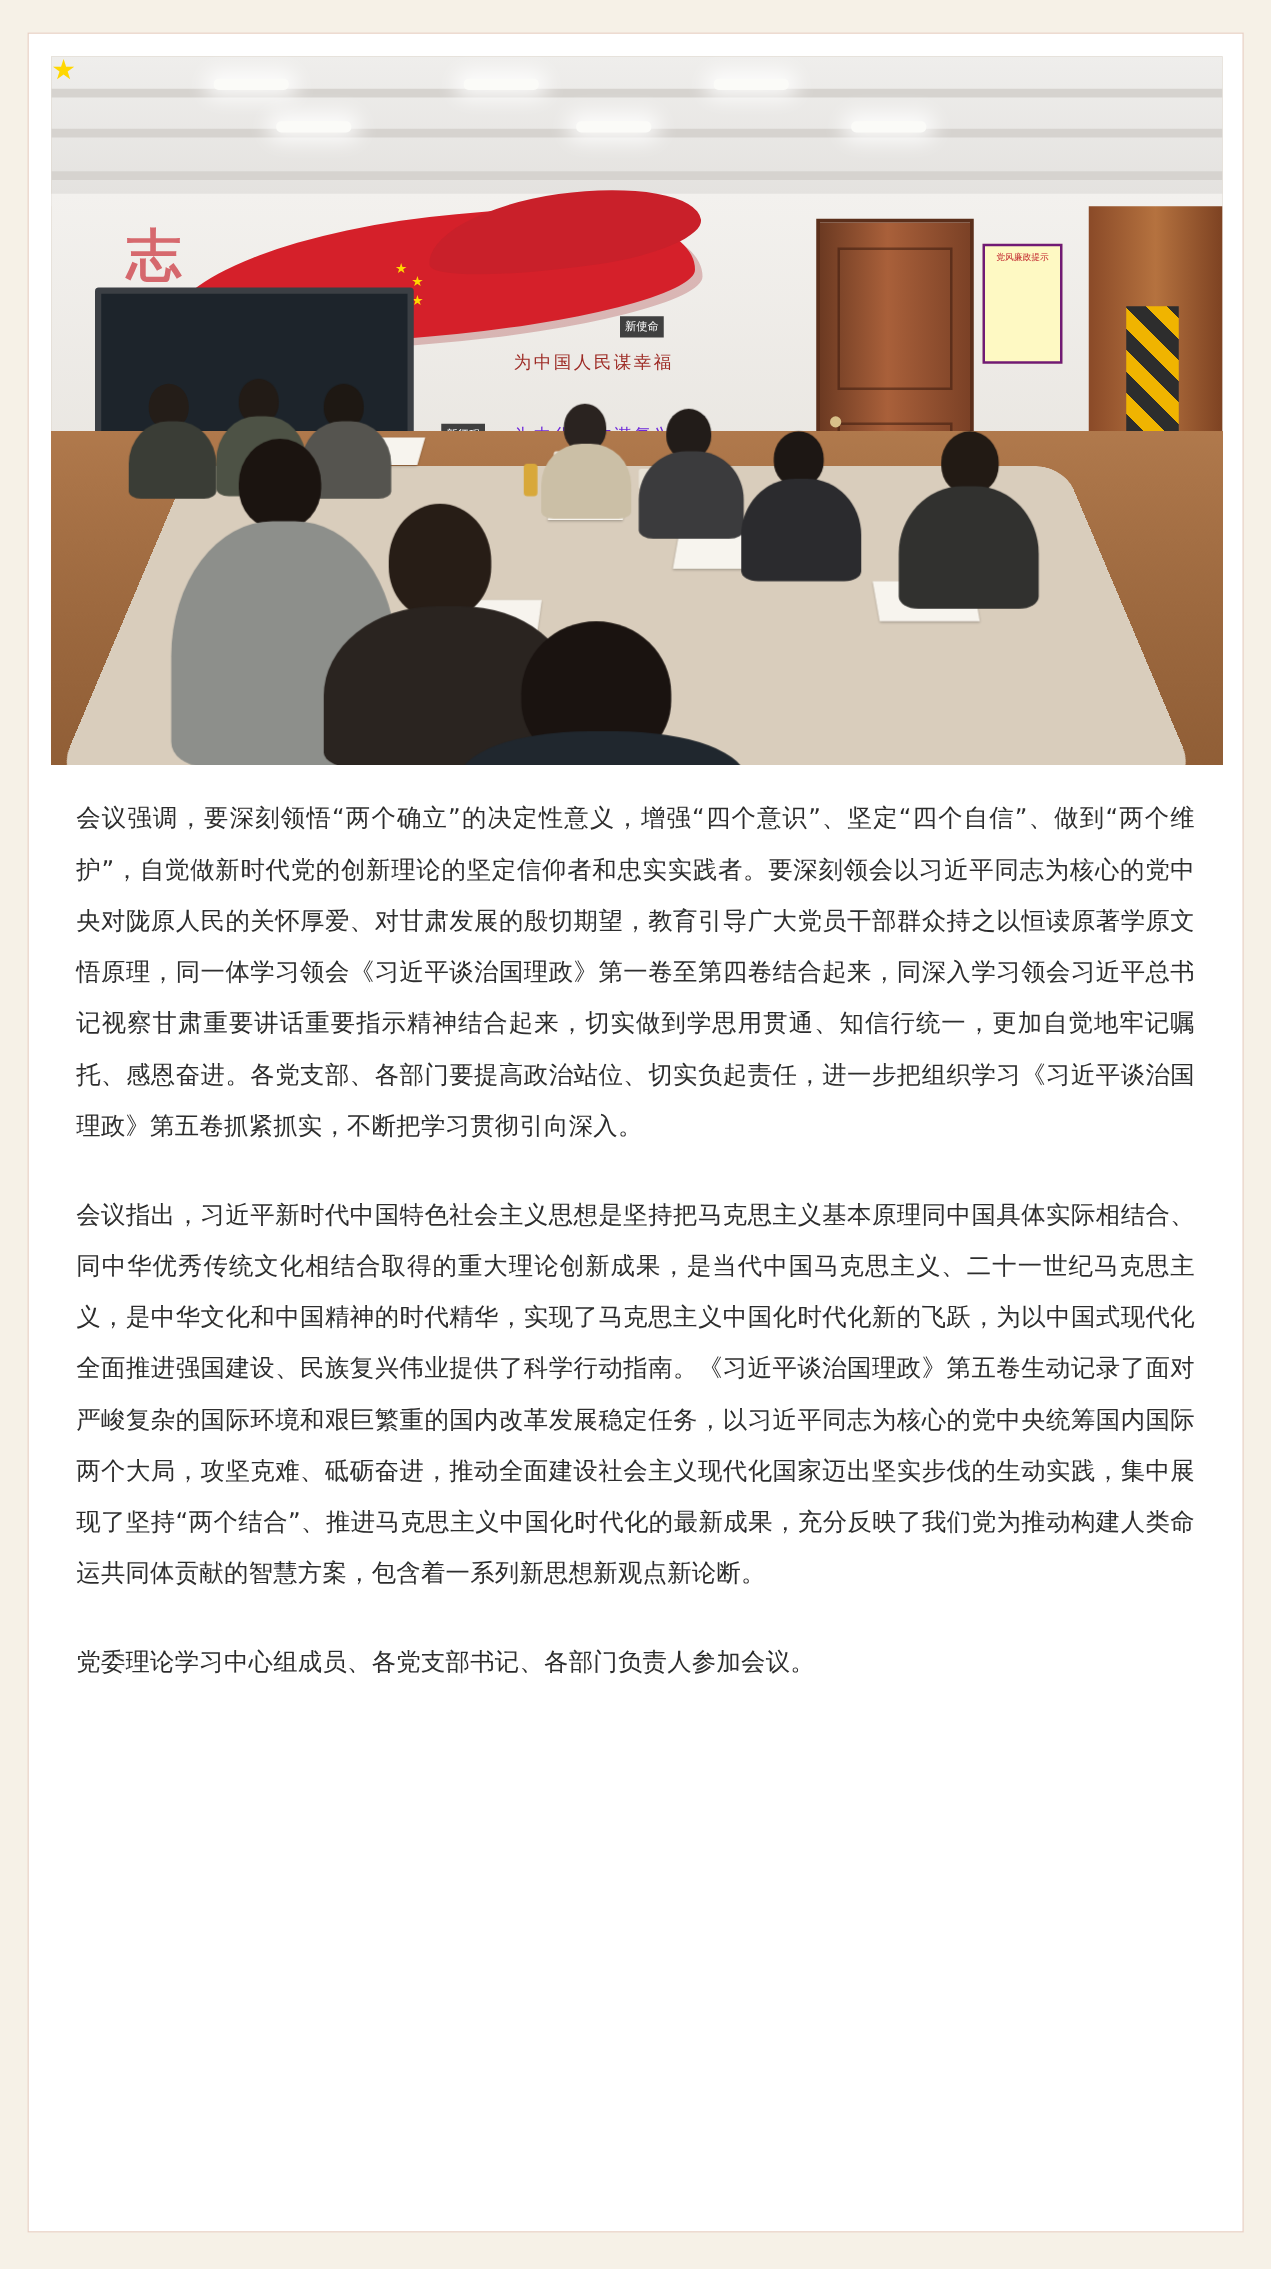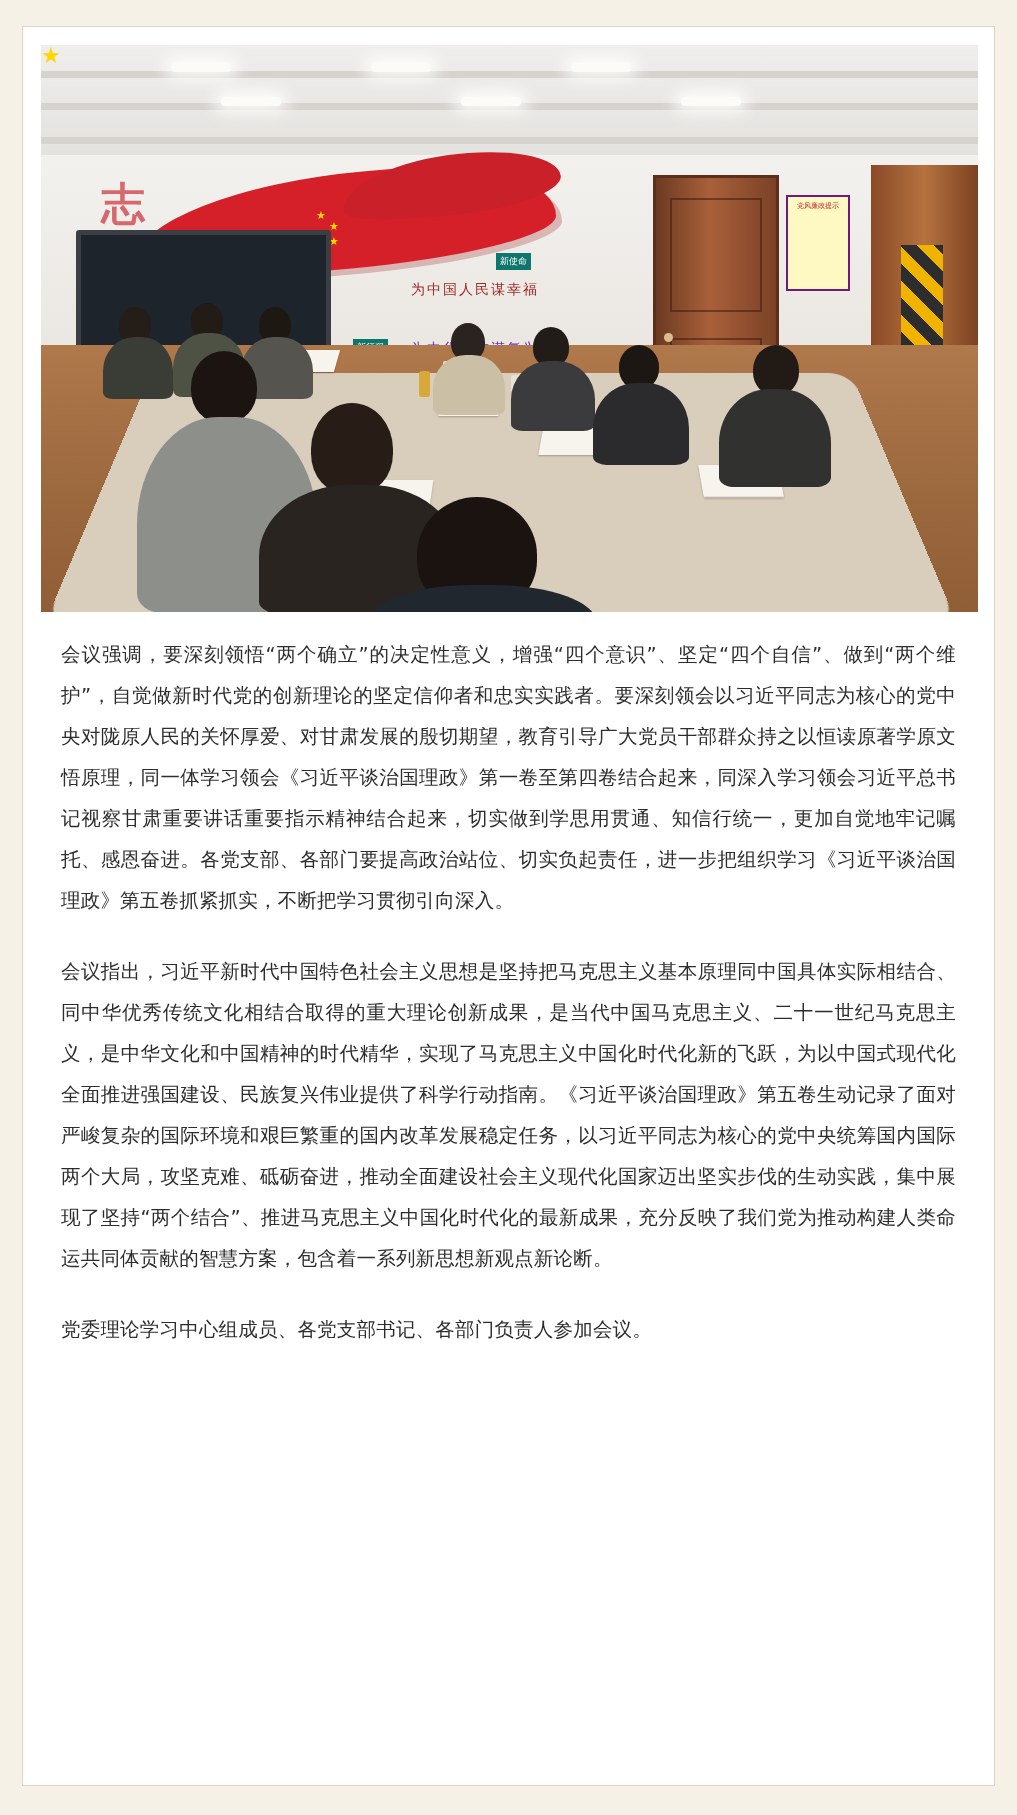--- a/index.html
+++ b/index.html
@@ -108,21 +108,21 @@
   .wall-slogan {
     position: absolute;
     color: #9d2a24;
     font-size: 14px;
     letter-spacing: 2px;
     font-family: "DejaVu Sans", sans-serif;
     font-weight: normal;
   }
   .red-tag {
     position: absolute;
-    background: #0f766e;
+    background: #404040;
     color: #fff;
     font-size: 9px;
     padding: 2px 4px;
     font-family: "DejaVu Sans", sans-serif;
   }
   .screen {
     position: absolute;
     left: 35px; top: 185px;
     width: 245px; height: 130px;
     background: #1d242b;

